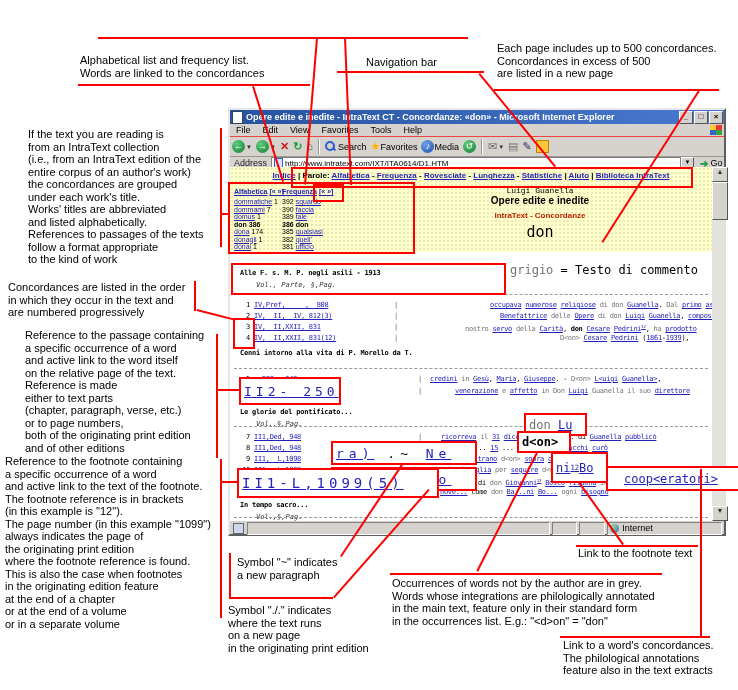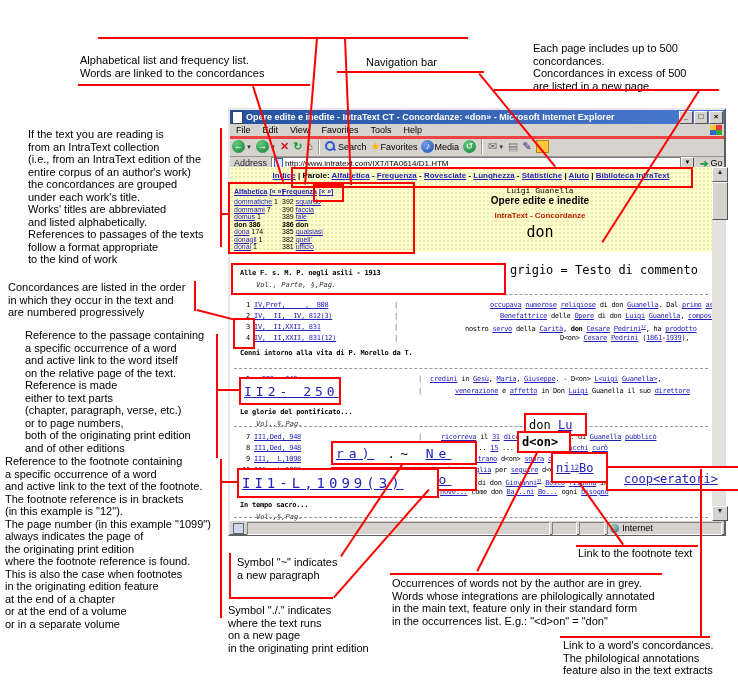--- a/index.html
+++ b/index.html
@@ -3,21 +3,21 @@
 <meta charset="utf-8">
 <style>
   html,body{margin:0;padding:0;background:#fff;}
   #root{position:relative;width:738px;height:690px;background:#fff;overflow:hidden;
         font-family:"Liberation Sans",sans-serif;color:#000;}
   
   .ann{position:absolute;font-size:11px;line-height:12.5px;white-space:pre-line;z-index:50;color:#000;}
   #a-use{left:100px;top:6px;}
   #a-alpha{left:80px;top:54px;}
   #a-nav{left:366px;top:56px;}
-  #a-each{left:497px;top:42px;margin-left:36px;}
+  #a-each{left:497px;top:42px;}
   #a-coll{left:28px;top:128px;}
   #a-order{left:8px;top:281px;}
   #a-passage{left:25px;top:329px;}
   #a-foot{left:5px;top:455px;}
   #a-tilde{left:237px;top:556px;}
   #a-np{left:228px;top:604px;}
   #a-grey{left:392px;top:577px;}
   #a-footlink{left:578px;top:547px;}
   #a-wordlink{left:563px;top:639px;}
   
@@ -27,21 +27,21 @@
         font-family:"DejaVu Sans Mono",monospace;display:flex;align-items:center;padding-left:3px;white-space:pre;}
   
   #browser{position:absolute;left:228px;top:108px;width:494px;height:424px;background:#D6D3CE;
            border:2px solid;border-color:#E8E8E8 #5F5F5F #5F5F5F #E8E8E8;z-index:5;}
   #titlebar{position:absolute;left:0;top:0;width:494px;height:14px;
             background:linear-gradient(90deg,#26539f,#4a7ad0);display:flex;align-items:center;}
   #title-icon{width:9px;height:11px;background:#fff;border:1px solid #345;margin:0 3px 0 2px;}
   #title-text{color:#fff;font-size:9px;font-weight:bold;white-space:nowrap;overflow:hidden;flex:1;}
   .winbtn{width:12px;height:11px;background:#D6D3CE;border:1px solid;border-color:#fff #555 #555 #fff;
           font-size:8px;line-height:9px;text-align:center;margin-right:1px;font-weight:bold;}
-  #menubar{position:absolute;left:0;top:14px;width:494px;height:12px;border-bottom:3px solid #ef4444;
+  #menubar{position:absolute;left:0;top:14px;width:494px;height:12px;border-bottom:1px solid #ef4444;
            display:flex;align-items:center;font-size:9px;}
   .menu-item{padding:0 6px;}
   #menu-logo{margin-left:auto;width:12px;height:10px;margin-right:2px;
      background:conic-gradient(#e33 0 25%,#3a3 0 50%,#36c 0 75%,#fc3 0);}
   #toolbar{position:absolute;left:0;top:27px;width:494px;height:19px;border-bottom:1px solid #9a978f;
            display:flex;align-items:center;font-size:9px;}
   .tbtn{display:flex;align-items:center;margin:0 2px;white-space:nowrap;}
   .circ{width:13px;height:13px;border-radius:50%;color:#fff;font-size:9px;line-height:13px;text-align:center;}
   .green{background:radial-gradient(circle at 35% 30%,#5fce7c,#157a36);}
   .blue{background:radial-gradient(circle at 35% 30%,#6fa0e8,#1d4fae);}
@@ -85,21 +85,21 @@
   .work-h{position:absolute;font-size:7px;font-weight:bold;font-family:"DejaVu Sans Mono",monospace;letter-spacing:-0.2px;white-space:pre;}
   .work-f{position:absolute;font-size:7px;font-style:italic;font-family:"DejaVu Sans Mono",monospace;color:#333;white-space:pre;}
   .work-sep{position:absolute;left:234px;width:474px;height:1px;border-top:1px dashed #999;}
   .crow{position:absolute;left:234px;width:480px;height:10px;font-size:7px;line-height:10px;
         font-family:"DejaVu Sans Mono",monospace;letter-spacing:-0.3px;white-space:pre;}
   .crow>span,.crow>a{position:absolute;top:0;}
   .cnum{left:0;width:16px;text-align:right;}
   .cref{left:20px;}
   .cpipe{color:#666;}
   a.lnk,.sl{color:#2222BB;text-decoration:underline;cursor:pointer;}
-  .sp{color:#000;} .sg{color:#000000;} .sb{color:#000;font-weight:bold;}
+  .sp{color:#000;} .sg{color:#737373;} .sb{color:#000;font-weight:bold;}
   .ssl{color:#2222BB;text-decoration:underline;vertical-align:super;font-size:60%;}
   
   .sb-part{position:absolute;background:#D6D3CE;border:1px solid;border-color:#fff #555 #555 #fff;
            font-size:7px;text-align:center;color:#333;z-index:12;}
   #sb-track{position:absolute;left:712px;top:167px;width:14px;height:353px;background:#E4E2DC;z-index:11;}
 </style>
 </head>
 <body>
 
 <div id="root">
@@ -321,21 +321,21 @@
   </div>
 
   <div id="overlays-container">
       <div class="rmag" style="left: 239px; top: 377px; width: 95px; height: 24px; font-size: 13px; letter-spacing: 4px;"><a class="lnk">II2- 250</a></div>
       <div class="rmag" style="left: 524px; top: 413px; width: 56px; height: 19px; font-size: 12px; letter-spacing: 0px;"><span class="sg">don </span><a class="lnk">Lu</a></div>
       <div class="rmag" style="left: 517px; top: 431px; width: 47px; height: 18px; font-size: 12px; letter-spacing: 0px;"><span class="sb">d&lt;on&gt;</span></div>
       <div class="rmag" style="left: 331px; top: 441px; width: 139px; height: 20px; font-size: 13px; letter-spacing: 5px;"><a class="lnk">ra)</a><span class="sp"> .~ </span><a class="lnk">Ne</a></div>
       <div class="rmag" style="left: 331px; top: 467px; width: 139px; height: 20px; font-size: 13px; letter-spacing: 5px;"><span class="sp">sa ./. </span><a class="lnk">no</a></div>
       <div class="rmag" style="left: 551px; top: 452px; width: 50px; height: 27px; font-size: 12px; letter-spacing: 0px;"><a class="lnk">ni</a><a class="ssl">12</a><a class="lnk">Bo</a></div>
       <div class="rmag" style="left: 606px; top: 466px; width: 120px; height: 21px; font-size: 12px; letter-spacing: 0px; padding-left: 16px;"><a class="lnk">coop&lt;eratori&gt;</a></div>
-      <div class="rmag" style="left: 237px; top: 468px; width: 195px; height: 26px; font-size: 14px; letter-spacing: 4px;"><a class="lnk">II1-L,1099(3)</a></div>
+      <div class="rmag" style="left: 237px; top: 468px; width: 195px; height: 26px; font-size: 14px; letter-spacing: 4px;"><a class="lnk">II1-L,1099(5)</a></div>
     </div>
   <div id="red-container">
       <div class="rbox" style="left: 291px; top: 167px; width: 398px; height: 17px;"></div>
       <div class="rbox" style="left: 228px; top: 182px; width: 183px; height: 68px;"></div>
       <div class="rbox" style="left: 313px; top: 184px; width: 27px; height: 14px;"></div>
       <div class="rbox" style="left: 231px; top: 263px; width: 271px; height: 28px;"></div>
       <div class="rbox" style="left: 233px; top: 318px; width: 18px; height: 27px;"></div>
       <div class="rline" style="left: 98px; top: 37px; width: 370px; transform: rotate(0rad);"></div>
       <div class="rline" style="left: 318px; top: 38px; width: 147.489px; transform: rotate(1.65225rad);"></div>
       <div class="rline" style="left: 346px; top: 38px; width: 147.122px; transform: rotate(1.53rad);"></div>

